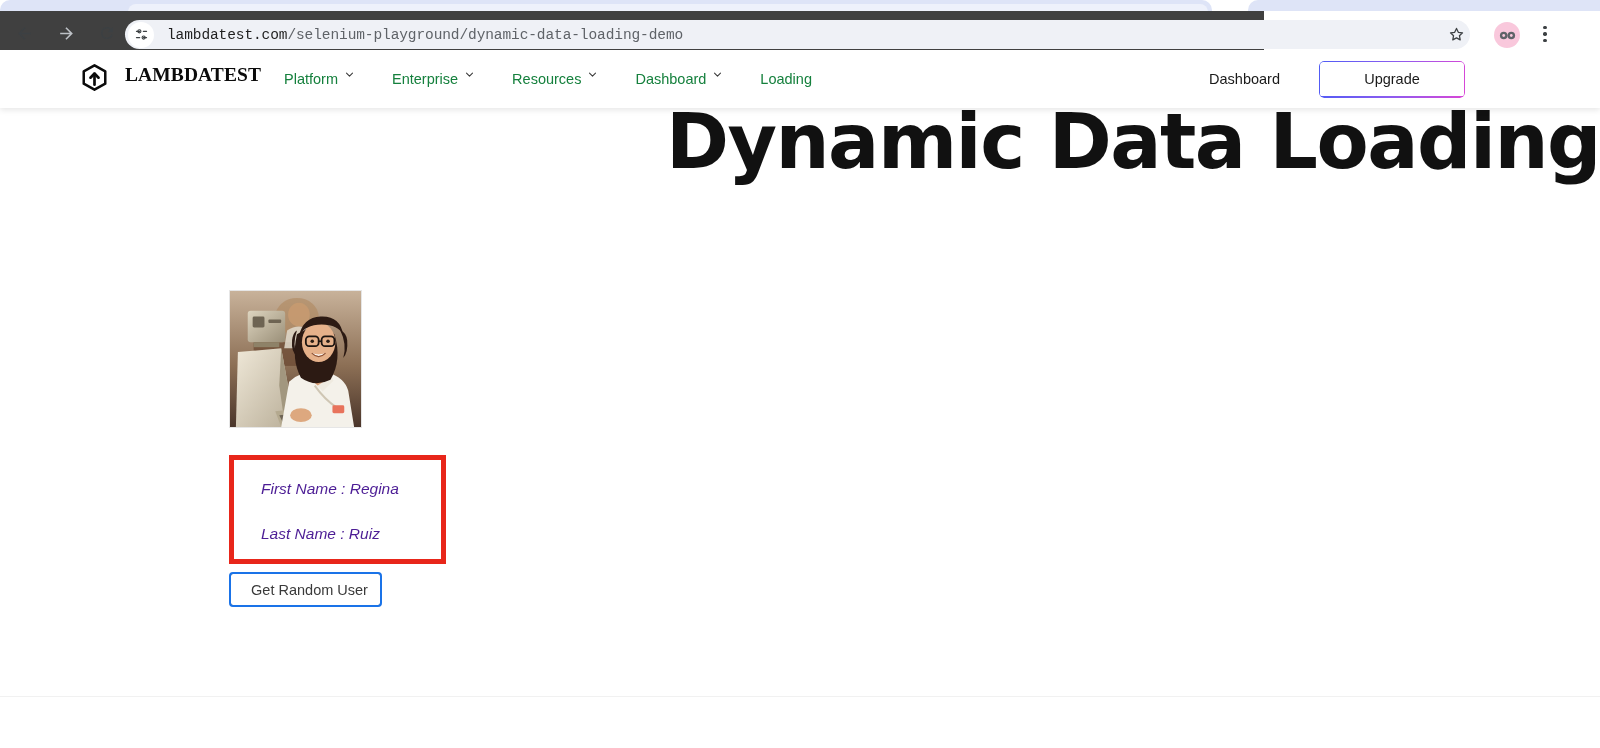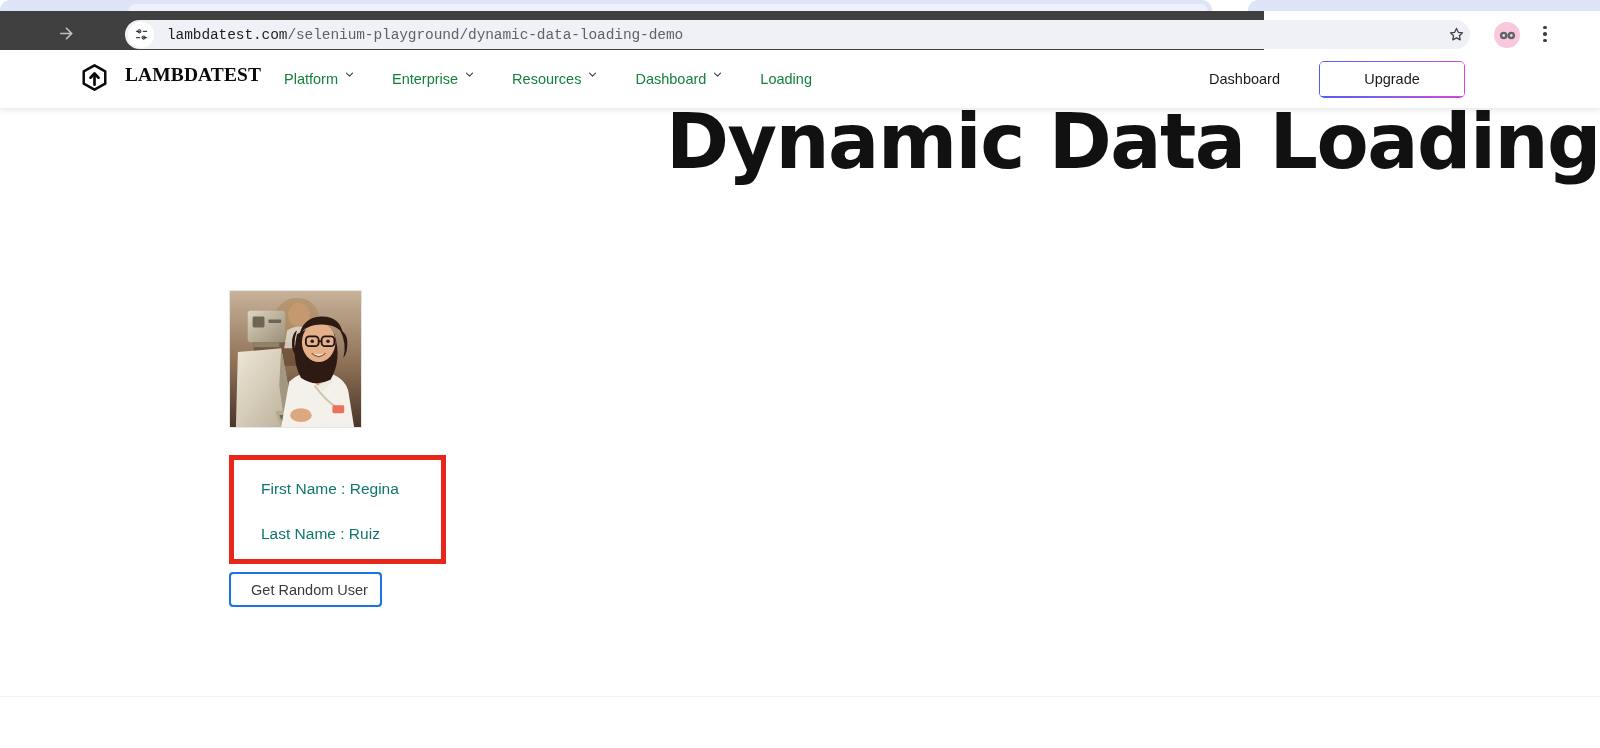--- a/index.html
+++ b/index.html
@@ -173,21 +173,21 @@
     border: 1px solid #e6e6e6;
   }
   #user-info-box {
     margin-top: 27px;
     width: 217px; min-height: 101px;
     border: 5px solid #e8261a;
     background: #ffffff;
     padding: 21px 0 18px 27px;
   }
   .info-line {
-    font-size: 15.5px; color: #0f766e; line-height: 1;
+    font-size: 15.5px; color: #4c1d95; line-height: 1; font-style: italic;
   }
   #last-name-line { margin-top: 29px; }
 
   #get-random-user-button {
     margin-top: 9px; margin-left: 1px;
     width: 151px; height: 33px;
     background: #ffffff;
     border: 1px solid #7a7a7a;
     border-radius: 3px;
     font-size: 14.5px; color: #3a3a3a;

